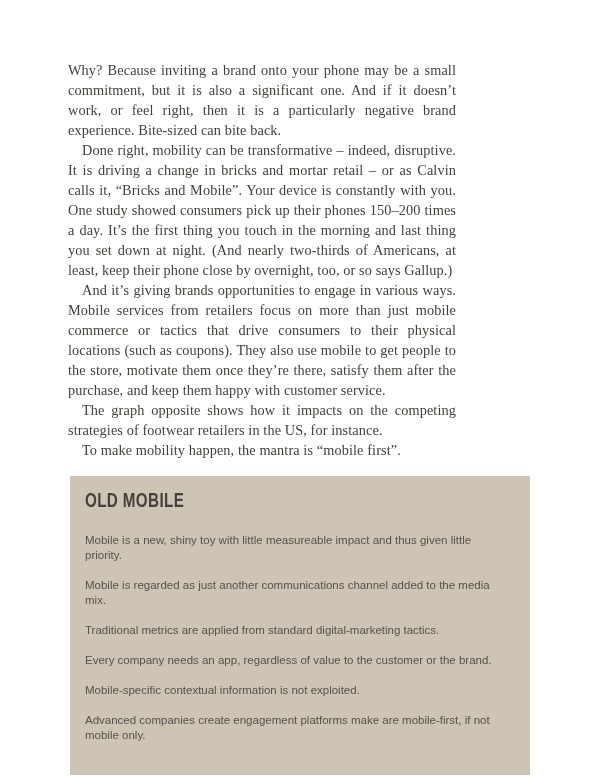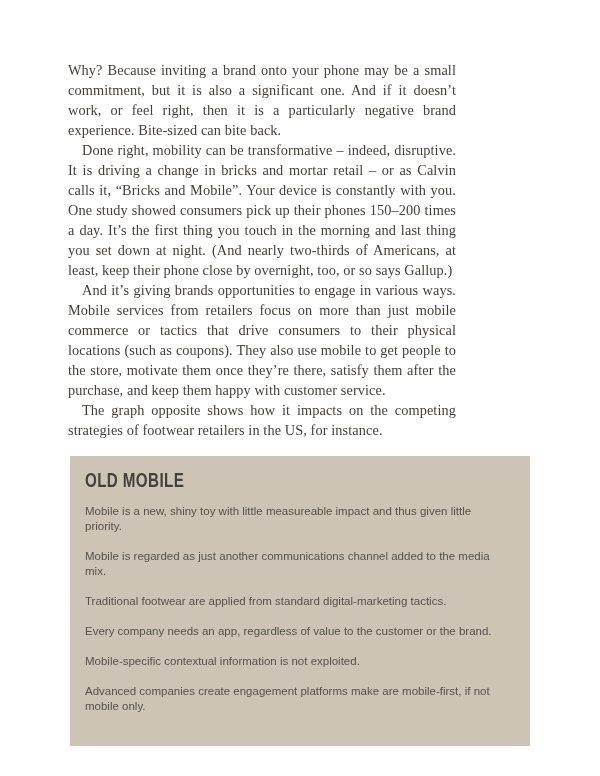--- a/index.html
+++ b/index.html
@@ -42,21 +42,21 @@
     background: var(--panel_bg);
     padding: 14px 15px 32px 15px;
   }
   .old-heading {
     font-family: "Liberation Sans", sans-serif;
     font-weight: 700;
     font-size: 20px;
     line-height: 20px;
     letter-spacing: 0.5px;
     color: var(--old_heading);
-    margin: 0 0 14px 0;
+    margin: 0 0 23px 0;
     white-space: nowrap;
   }
   .old-heading .condense {
     display: inline-block;
     transform: scaleX(0.76);
     transform-origin: left center;
   }
   .panel-item {
     font-family: "Liberation Sans", sans-serif;
     font-size: 11.5px;
@@ -78,28 +78,29 @@
 </head>
 <body>
 
 <div class="page">
 
   <article class="body-text">
     <p>Why? Because inviting a brand onto your phone may be a small commitment, but it is also a significant one. And if it doesn’t work, or feel right, then it is a particularly negative brand experience. Bite-sized can bite back.</p>
     <p>Done right, mobility can be transformative – indeed, disruptive. It is driving a change in bricks and mortar retail – or as Calvin calls it, “Bricks and Mobile”. Your device is constantly with you. One study showed consumers pick up their phones 150–200 times a day. It’s the first thing you touch in the morning and last thing you set down at night. (And nearly two-thirds of Americans, at least, keep their phone close by overnight, too, or so says Gallup.)</p>
     <p>And it’s giving brands opportunities to engage in various ways. Mobile services from retailers focus on more than just mobile commerce or tactics that drive consumers to their physical locations (such as coupons). They also use mobile to get people to the store, motivate them once they’re there, satisfy them after the purchase, and keep them happy with customer service.</p>
     <p>The graph opposite shows how it impacts on the competing strategies of footwear retailers in the US, for instance.</p>
+    <p>To make mobility happen, the mantra is “mobile first”.</p>
   </article>
 
   <section class="panel">
     <h2 class="old-heading"><span class="condense">OLD MOBILE</span></h2>
 
     <p class="panel-item">Mobile is a new, shiny toy with little measureable impact and thus given little priority.</p>
     <p class="panel-item">Mobile is regarded as just another communications channel added to the media mix.</p>
-    <p class="panel-item">Traditional footwear are applied from standard digital-marketing tactics.</p>
+    <p class="panel-item">Traditional metrics are applied from standard digital-marketing tactics.</p>
     <p class="panel-item">Every company needs an app, regardless of value to the customer or the brand.</p>
     <p class="panel-item">Mobile-specific contextual information is not exploited.</p>
 
 
     <p class="panel-item">Advanced companies create engagement platforms make are mobile-first, if not mobile only.</p>
   </section>
 
 </div>
 
 </body></html>

